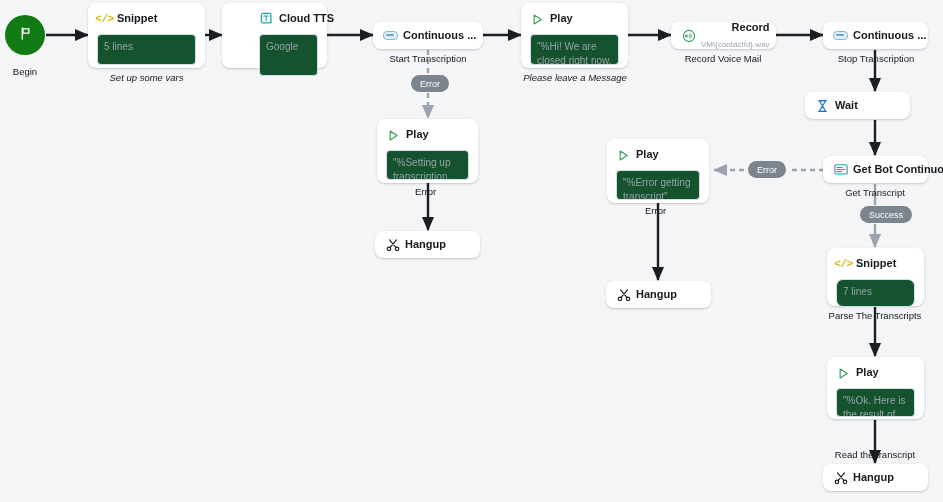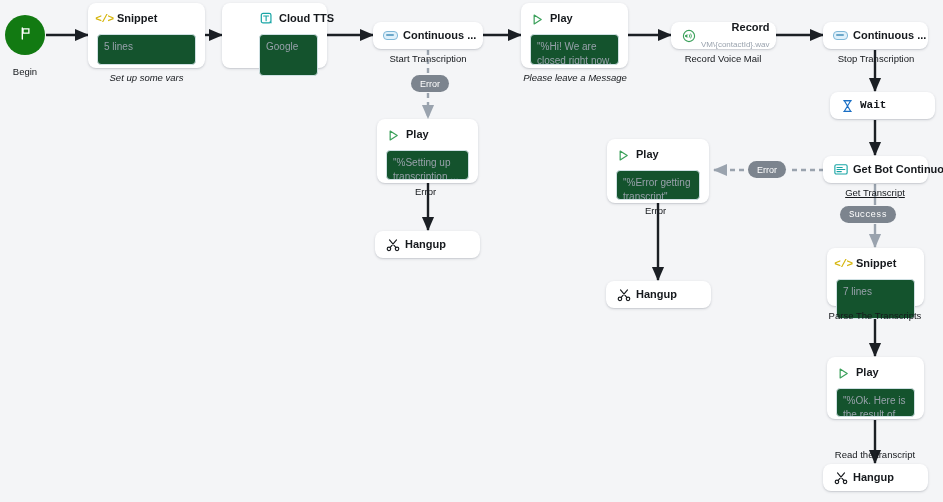--- a/index.html
+++ b/index.html
@@ -280,21 +280,21 @@
       <span class="node-icon">
         <span class="pill-icon"></span>
       </span>
       <div class="node-titles">
         <span class="node-title">Continuous ...</span>
       </div>
     </div>
   </div>
   <div class="caption" style="left:808px; top:53px; width:136px;">Stop Transcription</div>
 
-  <div class="node compact" style="left:830px; top:92px; width:105px; height:27px;font-family:Liberation Mono, monospace;">
+  <div class="node compact" style="left:805px; top:92px; width:105px; height:27px;">
     <div class="node-head">
       <span class="node-icon">
         <svg width="13" height="14" viewBox="0 0 14 15">
           <path d="M3 1.6 h8 M3 13.4 h8" stroke="#1b6fc4" stroke-width="1.3" stroke-linecap="round"></path>
           <path d="M3.6 1.8 L10.4 1.8 L7 7.5 L10.4 13.2 L3.6 13.2 L7 7.5 z" fill="none" stroke="#1b6fc4" stroke-width="1.3" stroke-linejoin="round"></path>
         </svg>
       </span>
       <div class="node-titles">
         <span class="node-title">Wait</span>
       </div>
@@ -307,30 +307,30 @@
         <svg width="14" height="13" viewBox="0 0 16 14">
           <rect x="1" y="1.6" width="14" height="10.6" rx="1.6" fill="none" stroke="#1aa6a6" stroke-width="1.3"></rect>
           <path d="M3.4 4.6 h6 M3.4 7 h9 M3.4 9.4 h5" stroke="#1aa6a6" stroke-width="1.2" stroke-linecap="round"></path>
         </svg>
       </span>
       <div class="node-titles">
         <span class="node-title">Get Bot Continuous</span>
       </div>
     </div>
   </div>
-  <div class="caption" style="left:815px; top:187px; width:120px;text-decoration:underline;">Get Transcript</div>
+  <div class="caption" style="left:815px; top:187px; width:120px;">Get Transcript</div>
 
   <div class="node" style="left:827px; top:248px; width:97px; height:58px;">
     <div class="node-head">
       <span class="node-icon snippet-icon">&lt;/&gt;</span>
       <div class="node-titles">
         <span class="node-title">Snippet</span>
       </div>
     </div>
-    <div class="node-body" style="height:40px;">7 lines</div>
+    <div class="node-body" style="height:28px;border-radius:7px;">7 lines</div>
   </div>
   <div class="caption" style="left:805px; top:310px; width:140px;">Parse The Transcripts</div>
 
   <div class="node" style="left:827px; top:357px; width:97px; height:62px;">
     <div class="node-head">
       <span class="node-icon">
         <svg width="13" height="13" viewBox="0 0 14 14">
           <path d="M3.4 2.2 L11 7 L3.4 11.8 z" fill="none" stroke="#3aa05a" stroke-width="1.3" stroke-linejoin="round"></path>
         </svg>
       </span>
@@ -410,18 +410,18 @@
         </svg>
       </span>
       <div class="node-titles">
         <span class="node-title">Hangup</span>
       </div>
     </div>
   </div>
 
   <div class="badge" style="left:411px; top:75px;">Error</div>
   <div class="badge" style="left:748px; top:161px;">Error</div>
-  <div class="badge" style="left:840px; top:206px;font-family:Liberation Mono, monospace;">Success</div>
+  <div class="badge" style="left:860px; top:206px;">Success</div>
 
   <div class="edge-label" style="left:415px; top:186px;">Error</div>
   <div class="edge-label" style="left:645px; top:205px;">Error</div>
 
 </div>
 
 </body></html>

